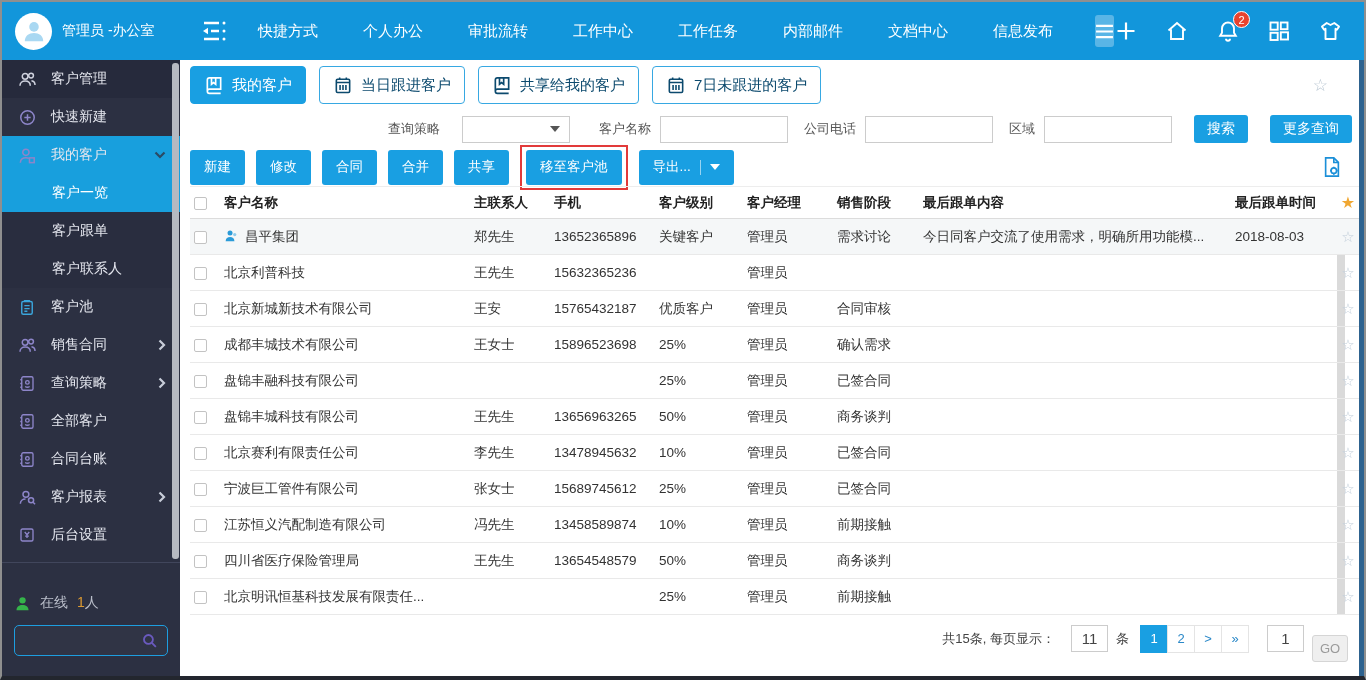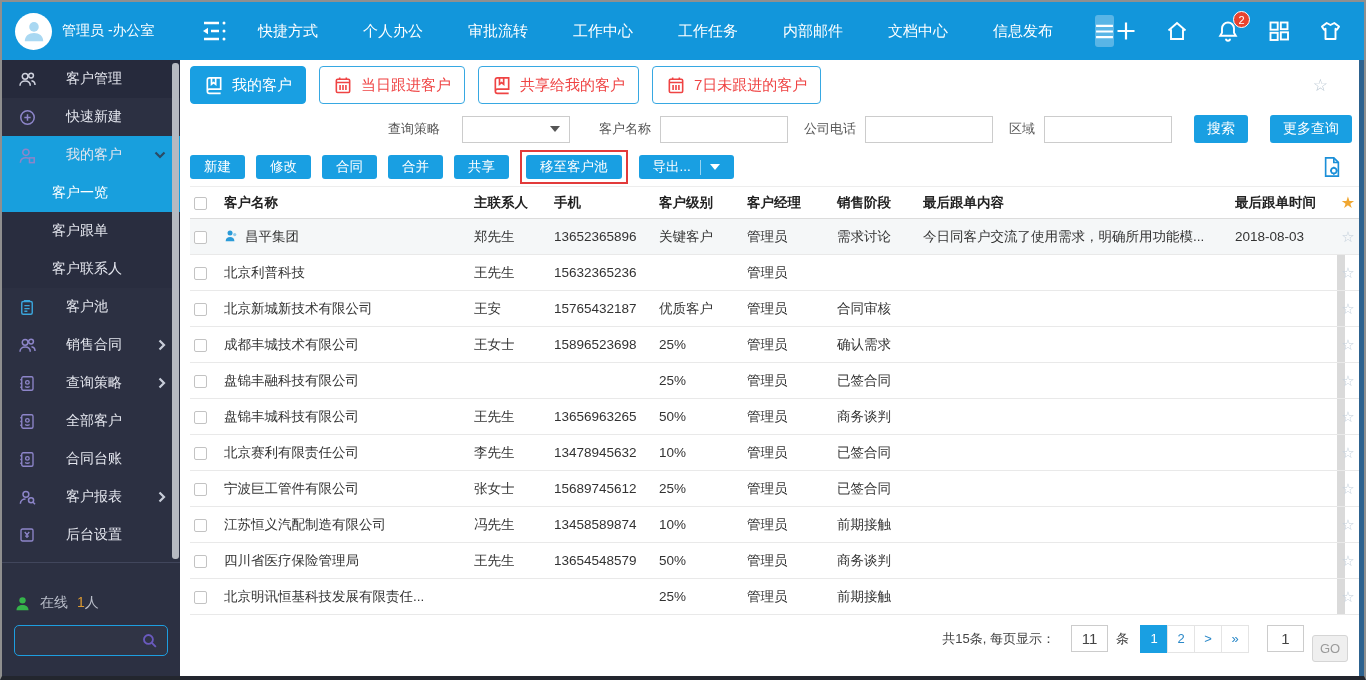--- a/index.html
+++ b/index.html
@@ -21,21 +21,21 @@
   .hamburger { width:34px; height:32px; background:rgba(255,255,255,.30); border-radius:3px;
                display:flex; align-items:center; justify-content:center; margin-left:42px; cursor:pointer; }
   .topbar-icons { margin-left:auto; display:flex; align-items:center; gap:27px; padding-right:24px; }
   .icon-btn { position:relative; display:flex; cursor:pointer; }
   .badge { position:absolute; top:-8px; right:-10px; background:#e8432e; color:#fff; font-size:11px;
            min-width:17px; height:17px; border-radius:9px; display:flex; align-items:center;
            justify-content:center; padding:0 3px; border:1px solid #fff; }
 
   
   .sidebar { position:absolute; left:0; top:58px; width:178px; bottom:0; background:#2c3042; z-index:4; }
-  .side-item { height:38px; display:flex; align-items:center; padding:0 14px 0 16px; gap:28px;
+  .side-item { height:38px; display:flex; align-items:center; padding:0 14px 0 16px; gap:13px;
                color:#e4e6ee; font-size:14px; cursor:pointer; }
   .side-item .s-icon { width:20px; display:flex; color:#8d85c9; }
   .side-item.header { background:#262a3c; }
   .side-item.header .s-icon { color:#cfd2de; }
   .side-item.active { background:#189fdd; }
   .side-item.sub { padding-left:50px; background:#292d3f; }
   .side-item.sub.active { background:#189fdd; color:#fff;font-family:Liberation Mono, monospace; }
   .expand { margin-left:auto; display:flex; color:#c8cdd9; }
   .side-item.active .expand { color:#2b4a64; }
   .side-scrollbar { position:absolute; right:1px; top:3px; width:7px; height:496px;
@@ -50,38 +50,38 @@
                  display:flex; align-items:center; padding:0 9px; background:rgba(255,255,255,0.02); }
   .side-search input { flex:1; background:transparent; border:none; outline:none; color:#dfe2ea; font-size:13px; min-width:0; }
   .search-glyph { color:#6a5abf; display:flex; }
 
   
   .main { position:absolute; left:178px; top:58px; right:0; bottom:0; background:#fff; }
   .edge-strip { position:absolute; right:0; top:0; bottom:0; width:5px; background:#2d628f; z-index:6; }
 
   .tabs-row { height:50px; display:flex; align-items:center; gap:13px; padding:0 10px; position:relative; }
   .tab { height:38px; display:flex; align-items:center; gap:8px; padding:0 13px;
-         border:1px solid #37a8e2; border-radius:4px; color:#ef4444; font-size:15px; background:#fff; cursor:pointer; }
+         border:1px solid #37a8e2; border-radius:4px; color:#0c4a6e; font-size:15px; background:#fff; cursor:pointer; }
   .tab.active { background:#199fe2; border-color:#199fe2; color:#fff; }
   .tab .t-icon { display:flex; }
   .fav-star { position:absolute; right:36px; top:15px; color:#b9c6d2; font-size:17px; cursor:pointer; }
 
   .filter-row { height:38px; display:flex; align-items:center; justify-content:flex-end; gap:22px;
                 padding-right:12px; font-size:13px; color:#555; }
   .f-label { margin-left:7px; white-space:nowrap; }
   .f-select { width:108px; height:27px; border:1px solid #ccc; background:#fff; display:flex;
               align-items:center; justify-content:flex-end; padding-right:9px; cursor:pointer; }
   .caret-down { width:0; height:0; border-left:5px solid transparent; border-right:5px solid transparent;
                 border-top:6px solid #555; }
   .f-input { height:27px; width:128px; border:1px solid #ccc; padding:0 6px; font-size:13px; outline:none; background:#fff; }
   .btn { background:#199fe2; color:#fff; border:none; border-radius:3px; height:28px; padding:0 13px;
          font-size:14px; cursor:pointer; white-space:nowrap; }
 
   .actions-row { height:38px; display:flex; align-items:center; gap:11px; padding:0 10px; position:relative; }
-  .action-btn { background:#199fe2; color:#fff; border:none; border-radius:3px; height:24px;
+  .action-btn { background:#199fe2; color:#fff; border:none; border-radius:3px; height:35px;
                 padding:0 14px; font-size:13.5px; cursor:pointer; white-space:nowrap; }
   .red-box { border:2px solid #e23a3a; padding:3px 4px; display:flex; }
   .export-btn { display:flex; align-items:center; gap:9px; }
   .export-btn .sep { width:1px; height:15px; background:rgba(255,255,255,.55); }
   .export-btn .caret-down { border-top-color:#fff; }
   .doc-icon { position:absolute; right:22px; top:8px; color:#1b8fd8; cursor:pointer; }
 
   .table-wrap { position:relative; margin:0 6px 0 10px; }
   .scroll-strip { position:absolute; right:13px; top:33px; width:8px; height:396px; background:#dadada; }
   table { width:100%; border-collapse:collapse; table-layout:fixed; font-size:13.5px; color:#333;

